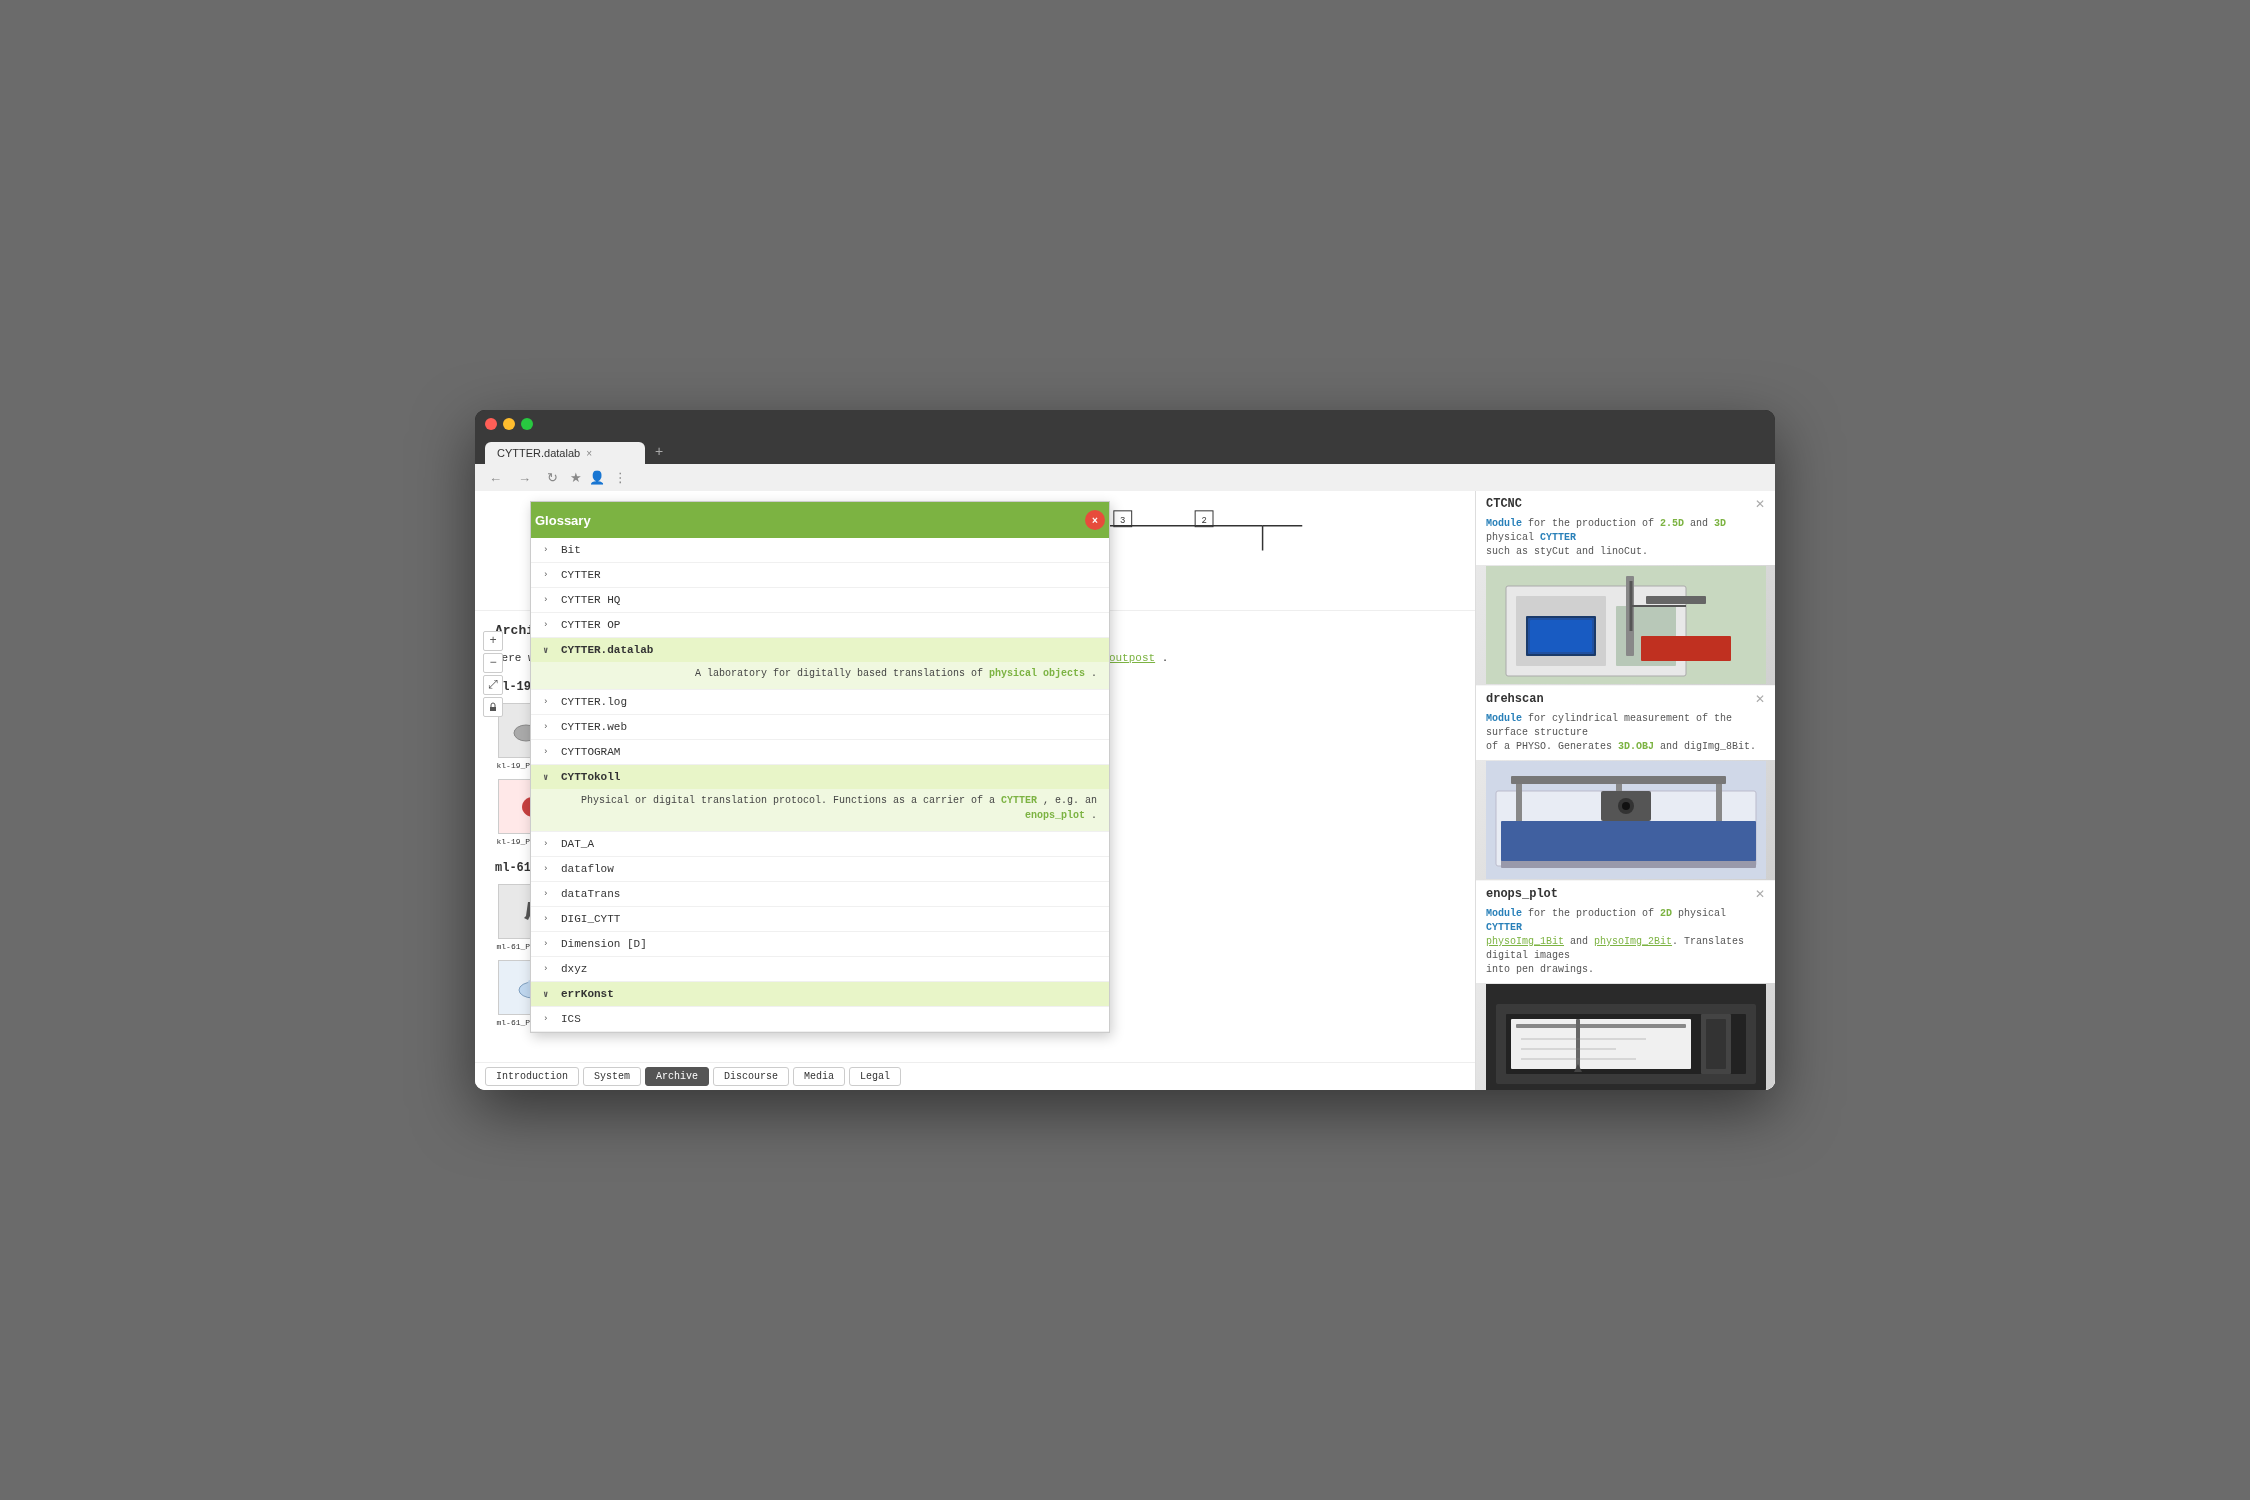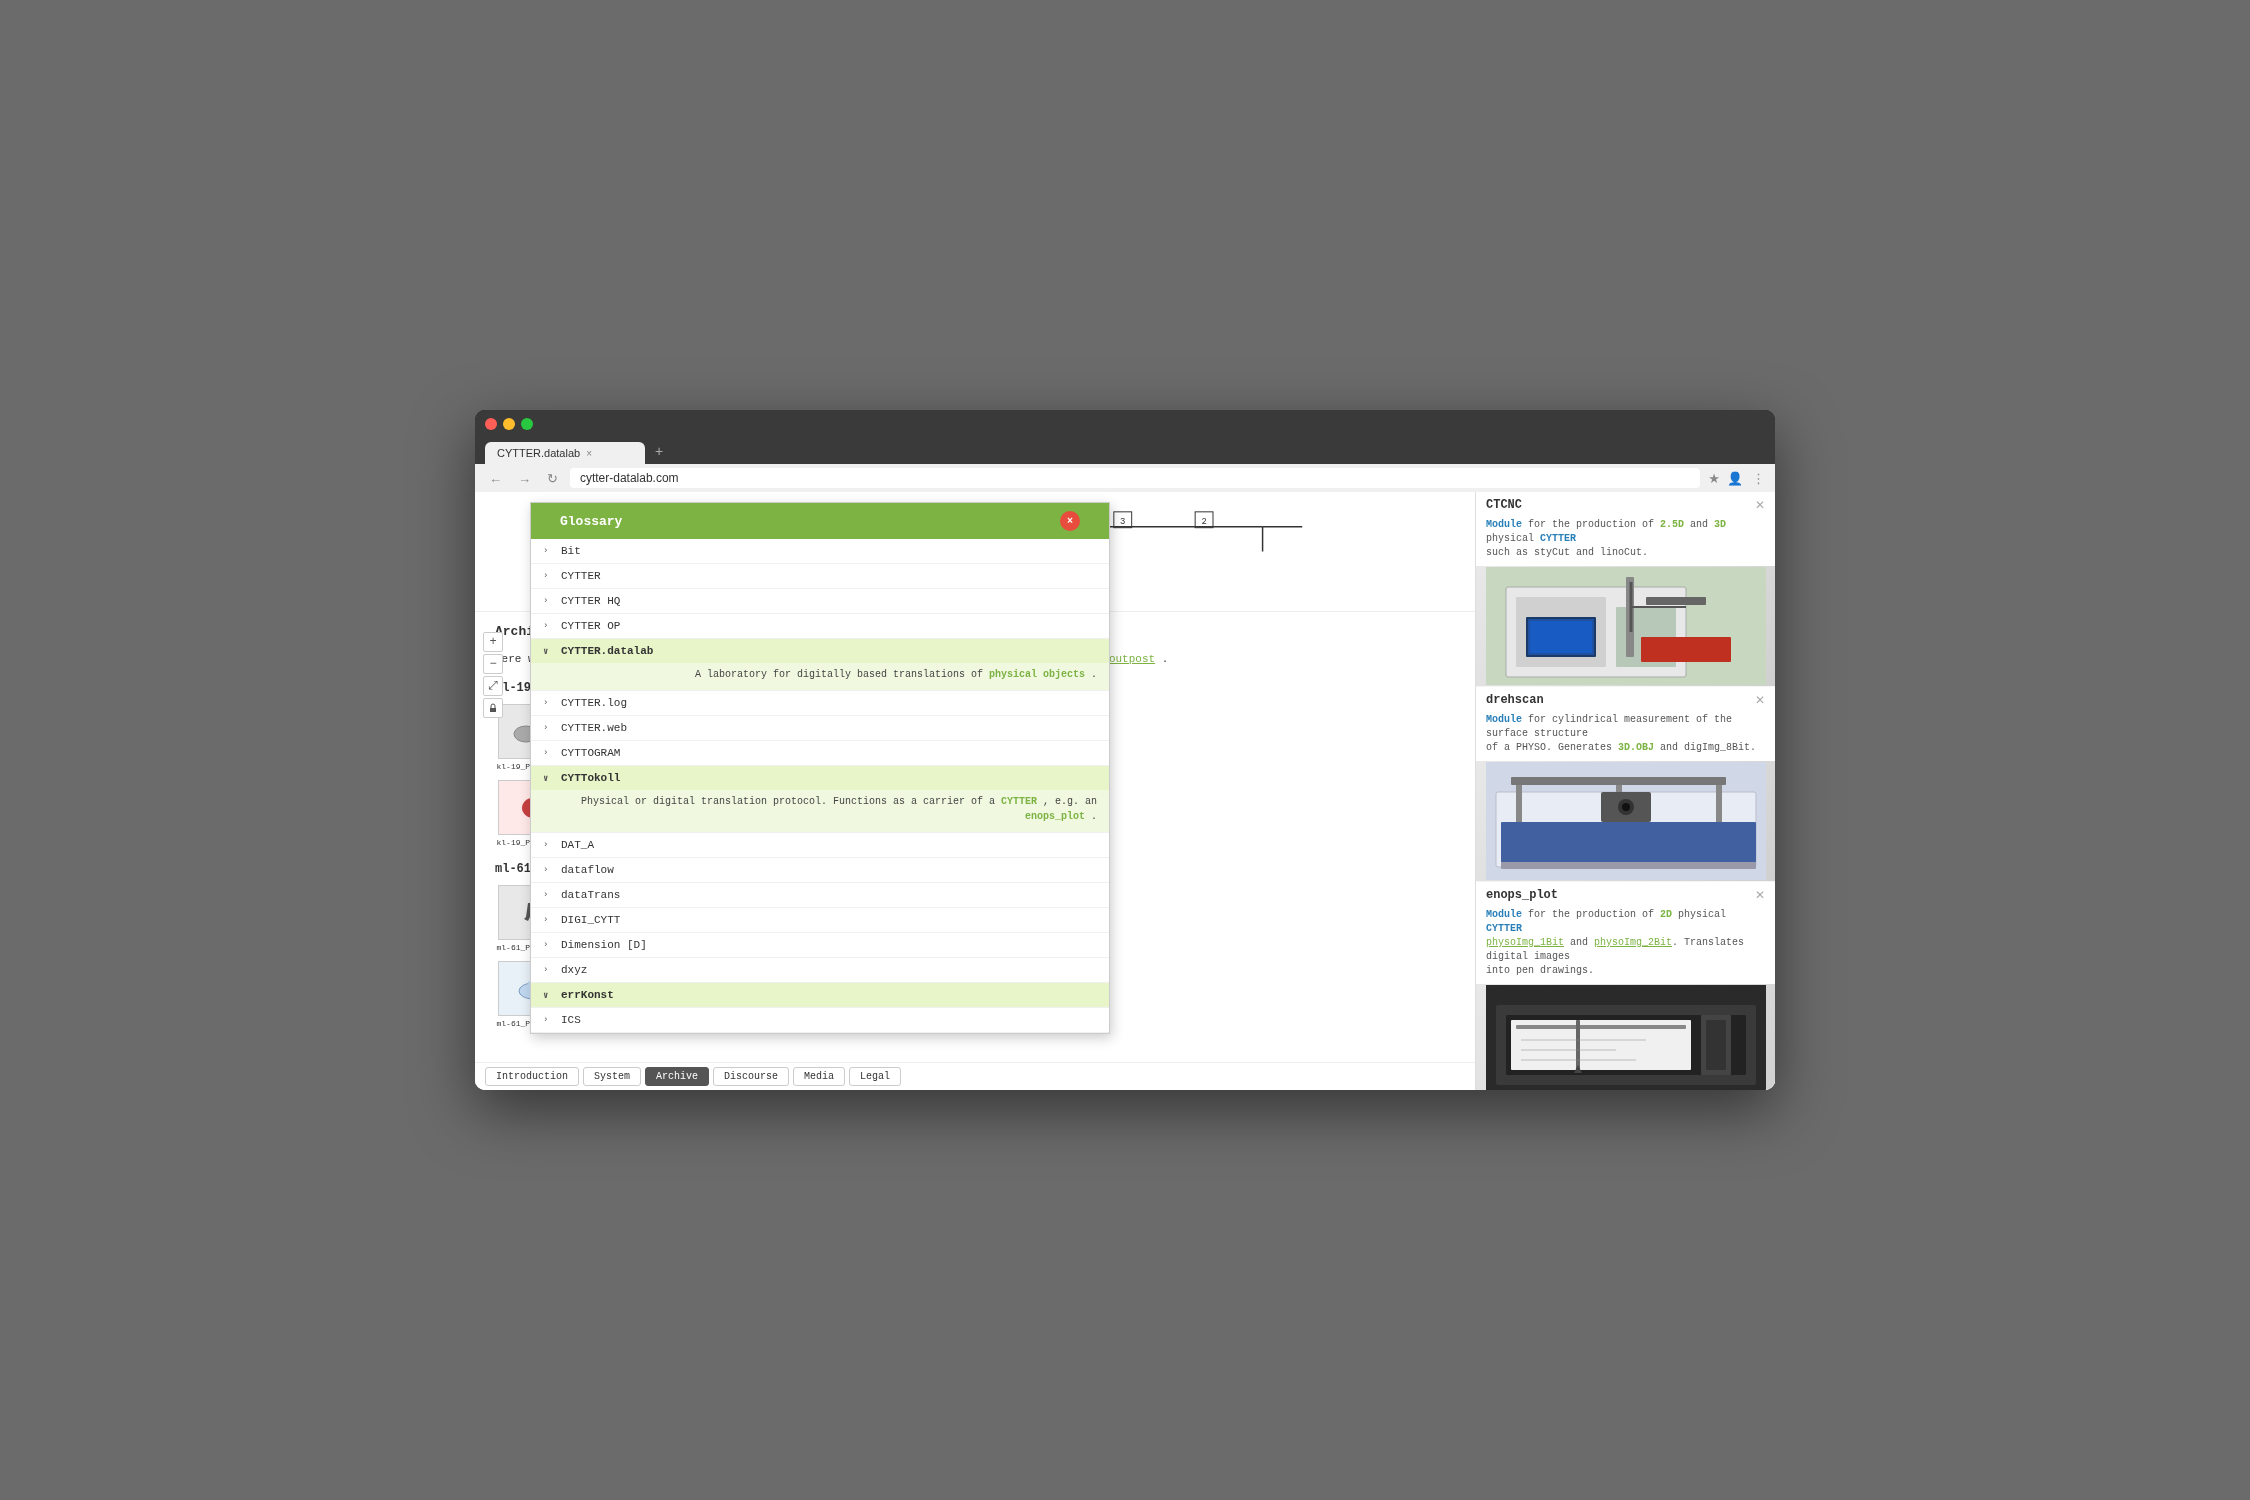--- a/index.html
+++ b/index.html
@@ -249,24 +249,24 @@
       border: 1px solid #ccc;
       box-shadow: 2px 4px 12px rgba(0,0,0,0.2);
       z-index: 100;
       max-height: 620px;
       display: flex;
       flex-direction: column;
     }
     .glossary-header {
       background: #7cb342;
       color: white;
-      padding: 8px 29px;
+      padding: 8px 4px;
       font-size: 13px;
       font-weight: bold;
-      font-family: Liberation Mono, monospace;
+      font-family: Liberation Sans, sans-serif;
       display: flex;
       justify-content: space-between;
       align-items: center;
     }
     .glossary-close {
       width: 20px;
       height: 20px;
       background: #e74c3c;
       border-radius: 50%;
       display: flex;
@@ -390,21 +390,20 @@
         <span>CYTTER.datalab</span>
         <span class="tab-close">×</span>
       </div>
       <div class="tab-new">+</div>
     </div>
   </div>
   <div class="address-bar-row">
     <span class="nav-btn">←</span>
     <span class="nav-btn">→</span>
     <span class="nav-btn">↻</span>
-    <input class="address-bar" readonly="" value="cytter-datalab.com" style="">
     <div class="browser-actions">
       <span>★</span>
       <span>👤</span>
       <span>⋮</span>
     </div>
   </div>
 
   <div class="browser-content">
 
     <div class="left-panel">

